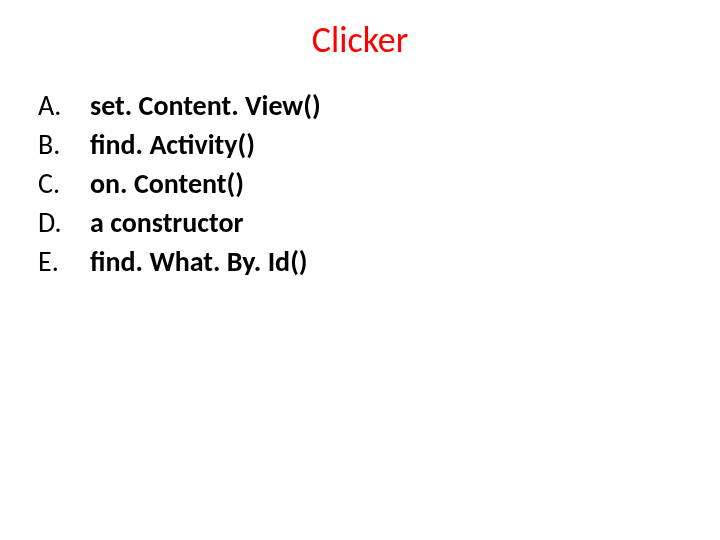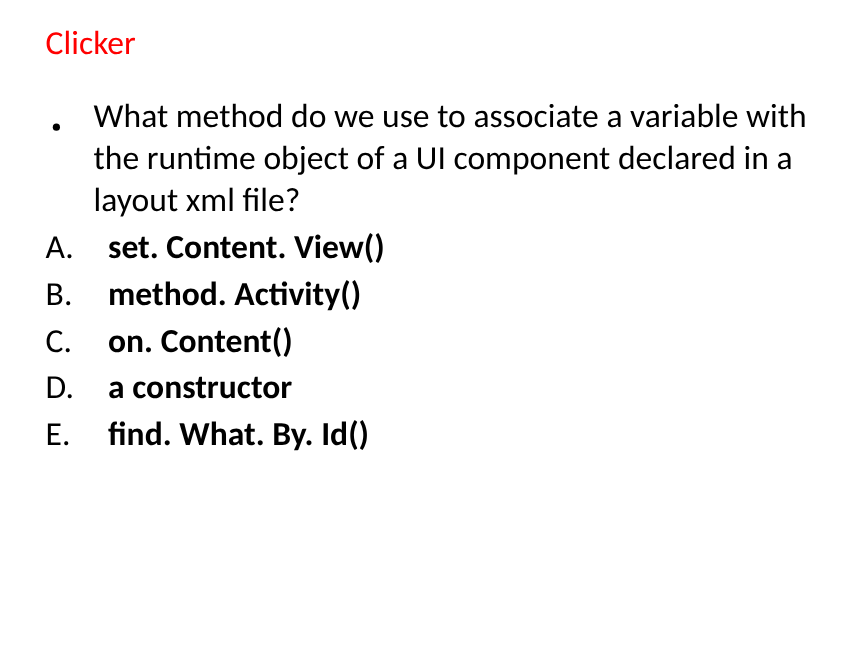--- a/index.html
+++ b/index.html
@@ -9,21 +9,22 @@
     }
     body {
       width: 720px;
       height: 540px;
       background: #ffffff;
       font-family: Calibri, 'Segoe UI', Arial, sans-serif;
       padding: 18px 38px 0 38px;
       color: #000000;
     }
     .title {
-      font-size: 28px;
+      text-align: center;
+      font-size: 36px;
       color: #ff0000;
       margin-bottom: 26px;
       font-weight: 400;
     }
     .content {
       font-size: 28px;
       line-height: 1.25;
       color: #000000;
     }
     .bullet-row {
@@ -59,34 +60,28 @@
       flex: 1;
       font-weight: bold;
     }
   </style>
 </head>
 <body>
 
 <h1 class="title">Clicker</h1>
 
 <div class="content">
-  <div class="bullet-row">
-    <div class="bullet-marker">
-      <span class="bullet-dot"></span>
-    </div>
-    <div class="bullet-text">What method do we use to associate a variable with the runtime object of a UI component declared in a layout xml file?</div>
-  </div>
 
   <div class="option-row">
     <div class="option-letter">A.</div>
     <div class="option-text">set. Content. View()</div>
   </div>
   <div class="option-row">
     <div class="option-letter">B.</div>
-    <div class="option-text">method. Activity()</div>
+    <div class="option-text">find. Activity()</div>
   </div>
   <div class="option-row">
     <div class="option-letter">C.</div>
     <div class="option-text">on. Content()</div>
   </div>
   <div class="option-row">
     <div class="option-letter">D.</div>
     <div class="option-text">a constructor</div>
   </div>
   <div class="option-row">

